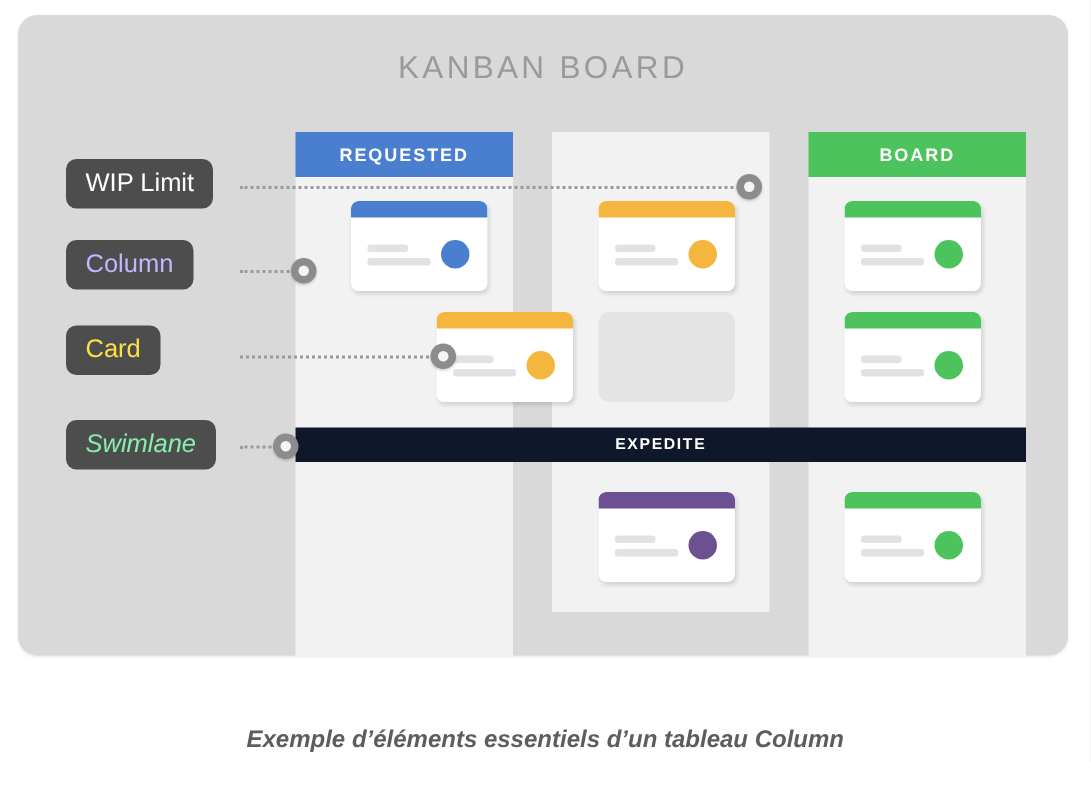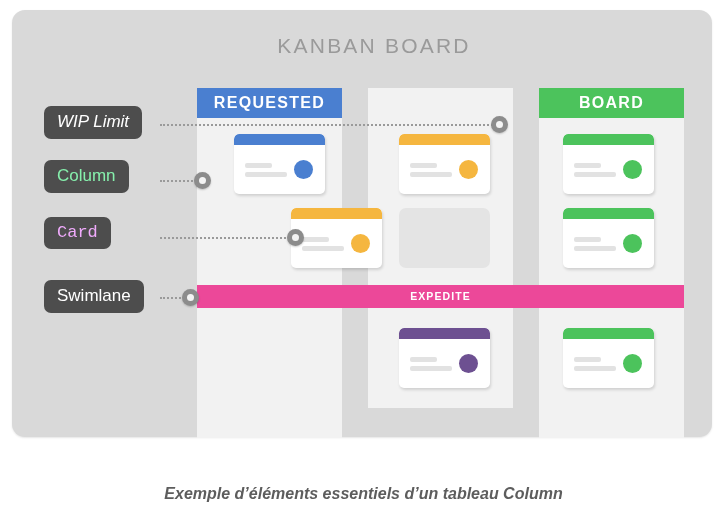--- a/index.html
+++ b/index.html
@@ -23,21 +23,21 @@
     width: 700px;
     height: 427px;
     background: #d9d9d9;
     border-radius: 13px;
     box-shadow: 0 1px 2px rgba(0,0,0,0.10);
     box-sizing: border-box;
   }
 
   #board-title {
     position: absolute;
-    left: 12px;
+    left: 0;
     top: 24px;
     width: 700px;
     text-align: center;
     font-size: 21px;
     letter-spacing: 2.2px;
     color: #9a9a9a;
     font-weight: 400;
     font-family: "Liberation Sans", sans-serif;
   }
 
@@ -45,21 +45,21 @@
   .column {
     position: absolute;
     top: 78px;
     width: 145px;
   }
   .column-header {
     height: 30px;
     line-height: 30px;
     text-align: center;
     color: #ffffff;
-    font-size: 16px;
+    font-size: 12px;
     font-weight: bold;
     letter-spacing: 1.3px;
     white-space: nowrap;
     overflow: hidden;
   }
   .column-body {
     height: 320px;
     background: #f2f2f2;
   }
 
@@ -150,21 +150,21 @@
     background: #4d4d4d;
     color: #ffffff;
     border-radius: 7px;
     font-size: 17px;
     font-weight: 400;
     padding: 6px 13px 7px 13px;
     white-space: nowrap;
     z-index: 12;
     box-sizing: border-box;
   }
-  #label-wip { left: 32px; top: 96px; font-style: italic; }
+  #label-wip { left: 32px; top: 96px; }
   #label-column { left: 32px; top: 150px; }
   #label-card { left: 32px; top: 207px; }
   #label-swimlane { left: 32px; top: 270px; }
 
   
   .connector-line {
     position: absolute;
     height: 0;
     border-top: 2px dotted #9a9a9a;
     z-index: 10;
@@ -292,34 +292,34 @@
 
   <div class="card" id="card-done-3">
     <div class="card-bar" style="background: rgb(76, 195, 92);"></div>
     <div class="card-body">
       <div class="card-line l1"></div>
       <div class="card-line l2"></div>
       <div class="card-dot" style="background: rgb(76, 195, 92);"></div>
     </div>
   </div>
 
-  <div id="swimlane" style="background: #ec4899;">
+  <div id="swimlane" style="background: #0f172a;">
     <div id="swimlane-label">EXPEDITE</div>
   </div>
 
   <div class="connector-line" id="line-wip" style="border-top-color: rgb(154, 154, 154);"></div>
   <div class="connector-line" id="line-column" style="border-top-color: rgb(154, 154, 154);"></div>
   <div class="connector-line" id="line-card" style="border-top-color: rgb(154, 154, 154);"></div>
   <div class="connector-line" id="line-swimlane" style="border-top-color: rgb(154, 154, 154);"></div>
 
   <div class="connector-dot" id="dot-wip"></div>
   <div class="connector-dot" id="dot-column"></div>
   <div class="connector-dot" id="dot-card"></div>
   <div class="connector-dot" id="dot-swimlane"></div>
 
   <div class="annot-label" id="label-wip" style="background: rgb(77, 77, 77); color: rgb(255, 255, 255);">WIP Limit</div>
-  <div class="annot-label" id="label-column" style="background: rgb(77, 77, 77); color: #86efac; text-align: center;">Column</div>
-  <div class="annot-label" id="label-card" style="background: rgb(77, 77, 77); color: #f0abfc; font-family: Liberation Mono, monospace;">Card</div>
-  <div class="annot-label" id="label-swimlane" style="background: rgb(77, 77, 77); color: #ffffff;">Swimlane</div>
+  <div class="annot-label" id="label-column" style="background: rgb(77, 77, 77); color: #c4b5fd; text-align: center;">Column</div>
+  <div class="annot-label" id="label-card" style="background: rgb(77, 77, 77); color: #fde047;">Card</div>
+  <div class="annot-label" id="label-swimlane" style="background: rgb(77, 77, 77); color: #86efac; font-style: italic;">Swimlane</div>
 
 </div>
 
 <div id="caption">Exemple d’éléments essentiels d’un tableau Column</div>
 
 </body></html>

